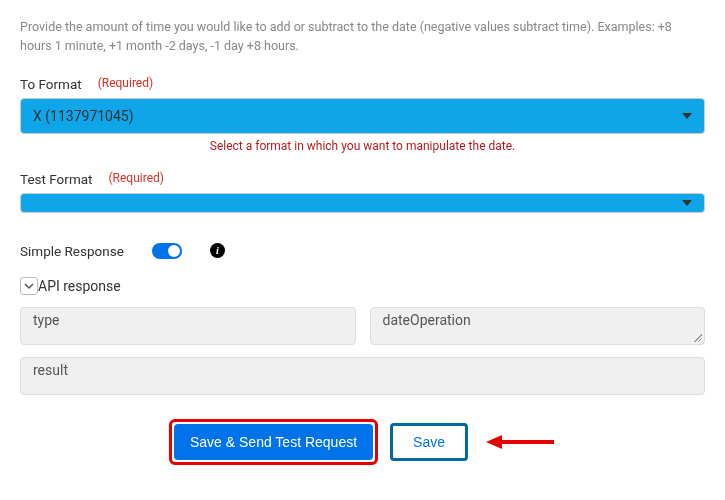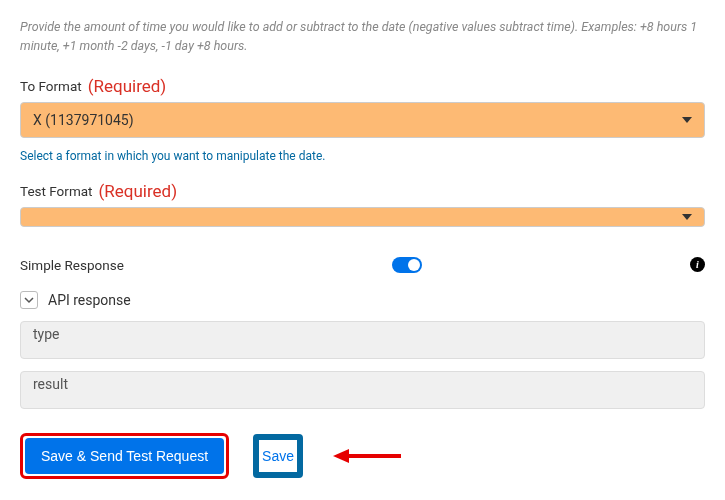--- a/index.html
+++ b/index.html
@@ -9,67 +9,66 @@
     color: #333;
     background: #fff;
     padding: 18px 20px;
     width: 725px;
   }
   .help-text {
     color: #888;
     font-size: 12.5px;
     line-height: 1.5;
     margin-bottom: 20px;
-    font-style: italic;
   }
   .field-group {
     margin-bottom: 18px;
   }
   .field-label {
     font-size: 13.5px;
     color: #333;
     margin-bottom: 6px;
     display: flex;
-    align-items: center;
-    gap: 6px;
+    align-items: flex-start;
+    gap: 16px;
   }
   .required-tag {
     color: #d93025;
-    font-size: 17px;
+    font-size: 12px;
   }
   .select-box {
     position: relative;
     border: 1px solid #ccc;
     border-radius: 4px;
-    background: #fdba74;
+    background: #0ea5e9;
     padding: 9px 34px 9px 12px;
     font-size: 14px;
     color: #333;
     cursor: pointer;
     width: 100%;
   }
   .chevron {
     position: absolute;
     right: 12px;
     top: 50%;
     transform: translateY(-50%);
   }
   .chevron svg { display: block; }
   .sub-help {
-    color: #0369a1;
+    color: #b91c1c;
     font-size: 12px;
-    margin-top: 11px;
+    margin-top: 5px;
+    text-align: center;
   }
   .simple-row {
     display: flex;
     align-items: center;
     gap: 28px;
     margin-top: 30px;
     margin-bottom: 18px;
-    justify-content: space-between;
   }
   .simple-row .lbl {
     font-size: 13.5px;
     color: #333;
   }
   .toggle {
     width: 30px;
     height: 16px;
     border-radius: 10px;
     background: #0073ea;
@@ -95,21 +94,20 @@
     font-size: 10px;
     display: flex;
     align-items: center;
     justify-content: center;
     font-style: italic;
     font-family: Georgia, serif;
   }
   .api-response-header {
     display: flex;
     align-items: center;
-    gap: 10px;
     margin-bottom: 12px;
   }
   .collapse-btn {
     width: 18px;
     height: 18px;
     border: 1px solid #bbb;
     border-radius: 3px;
     display: flex;
     align-items: center;
     justify-content: center;
@@ -143,43 +141,44 @@
     right: 2px;
     bottom: 2px;
     width: 8px;
     height: 8px;
     background:
       linear-gradient(135deg, transparent 0, transparent 50%, #999 50%, #999 60%, transparent 60%, transparent 70%, #999 70%, #999 80%, transparent 80%);
   }
   .action-row {
     display: flex;
     align-items: center;
-    gap: 24px;
+    gap: 12px;
     margin-top: 24px;
+    justify-content: center;
   }
   .btn-primary {
     background: #0073ea;
     color: #fff;
     border: none;
     padding: 10px 16px;
     font-size: 14px;
     border-radius: 4px;
     cursor: pointer;
   }
   .btn-primary-wrap {
     border: 3px solid #e60000;
     border-radius: 6px;
     padding: 2px;
     display: inline-block;
   }
   .btn-secondary {
     background: #fff;
     color: #0073ea;
-    border: 6px solid #0369a1;
-    padding: 8px 3px;
+    border: 3px solid #0369a1;
+    padding: 8px 20px;
     font-size: 14px;
     border-radius: 4px;
     cursor: pointer;
   }
   .arrow-annot {
     display: flex;
     align-items: center;
     margin-left: 6px;
   }
   .arrow-annot svg { display: block; }
@@ -231,20 +230,21 @@
   <div class="collapse-btn">
     <svg width="10" height="10" viewBox="0 0 10 10">
         <path d="M1 3 L5 7 L9 3" stroke="#555" stroke-width="1.5" fill="none"></path>
       </svg>
   </div>
   <span class="api-label">API response</span>
 </div>
 
 <div class="response-row">
   <div class="response-cell">type</div>
+  <div class="response-cell right">dateOperation</div>
 </div>
 
 <div class="response-row">
   <div class="response-cell">result</div>
 </div>
 
 <div class="action-row">
   <span class="btn-primary-wrap">
     <button class="btn-primary">Save &amp; Send Test Request</button>
   </span>

